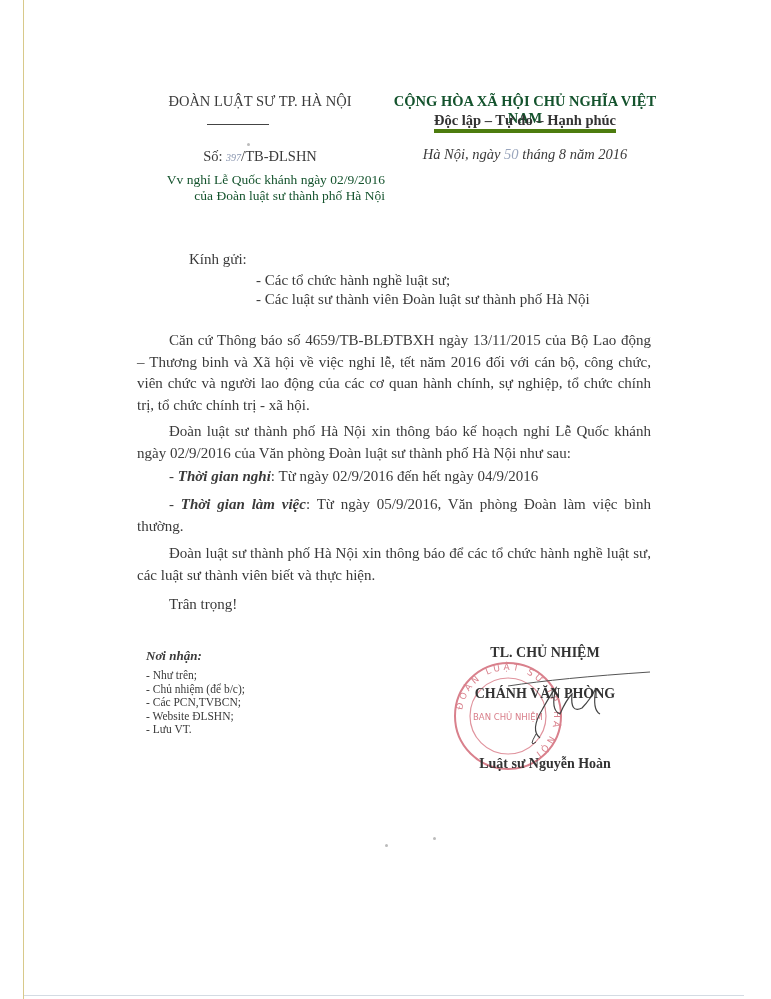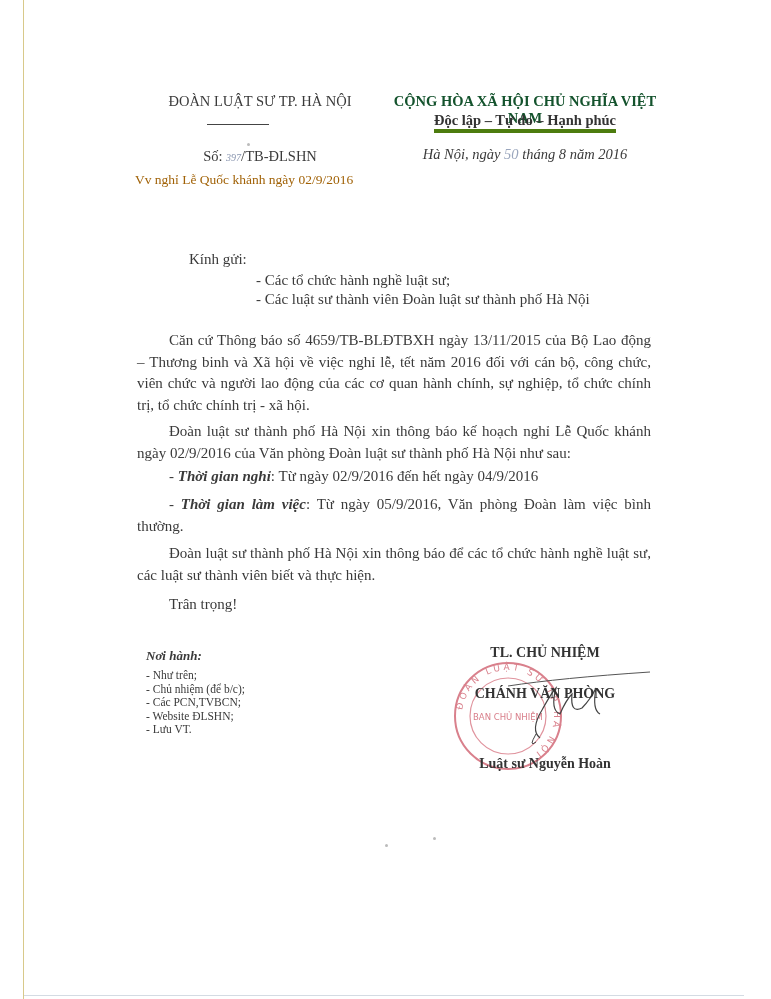--- a/index.html
+++ b/index.html
@@ -43,21 +43,21 @@
     }
     .doc-number {
       left: 140px; top: 148px; width: 240px;
       text-align: center; font-size: 14.5px; color: #3a3a3a;
     }
     .doc-number .num {
       font-style: italic; color: #8a96b0; font-size: 10px;
     }
     .subject {
       left: 135px; top: 172px; width: 250px;
-      text-align: left; font-size: 13.5px; line-height: 16px; color: #a16207;
+      text-align: right; font-size: 13.5px; line-height: 16px; color: #14532d;
     }
 
     
     .nation {
       left: 375px; top: 93px; width: 300px;
       text-align: center; font-size: 14.5px; font-weight: bold; color: #14532d;
     }
     .motto {
       left: 375px; top: 112px; width: 300px;
       text-align: center; font-size: 14.5px; font-weight: bold; color: #333;
@@ -128,20 +128,21 @@
 <div class="page-edge-bottom"></div>
 
 <div class="abs org-name">ĐOÀN LUẬT SƯ TP. HÀ NỘI</div>
 <div class="abs org-rule"></div>
 <div class="abs speck" style="left:247px; top:143px;"></div>
 <div class="abs doc-number">
   <span>Số: </span><span class="num">397</span><span>/TB-ĐLSHN</span>
 </div>
 <div class="abs subject">
   <div>Vv nghỉ Lễ Quốc khánh ngày 02/9/2016</div>
+  <div>của Đoàn luật sư thành phố Hà Nội</div>
 </div>
 
 <div class="abs nation">CỘNG HÒA XÃ HỘI CHỦ NGHĨA VIỆT NAM</div>
 <div class="abs motto"><span>Độc lập – Tự do – Hạnh phúc</span></div>
 <div class="abs date-line">
   <span>Hà Nội, ngày </span><span class="day">50</span><span> tháng 8 năm 2016</span>
 </div>
 
 <div class="abs greeting">Kính gửi:</div>
 <div class="abs recipient r1">- Các tổ chức hành nghề luật sư;</div>
@@ -159,21 +160,21 @@
 <div class="abs body-block p4">
   <p class="para"><span>- </span><span class="bi">Thời gian làm việc</span><span>: Từ ngày 05/9/2016, Văn phòng Đoàn làm việc bình thường.</span></p>
 </div>
 <div class="abs body-block p5">
   <p class="para">Đoàn luật sư thành phố Hà Nội xin thông báo để các tổ chức hành nghề luật sư, các luật sư thành viên biết và thực hiện.</p>
 </div>
 <div class="abs body-block p6">
   <p class="para">Trân trọng!</p>
 </div>
 
-<div class="abs noi-nhan-title">Nơi hành:</div>
+<div class="abs noi-nhan-title">Nơi nhận:</div>
 <ul class="abs noi-nhan-list">
   <li>- Như trên;</li>
   <li>- Chủ nhiệm (để b/c);</li>
   <li>- Các PCN,TVBCN;</li>
   <li>- Website ĐLSHN;</li>
   <li>- Lưu VT.</li>
 </ul>
 
 <svg class="abs stamp" viewBox="0 0 112 112">
   <circle cx="56" cy="56" r="53" fill="none" stroke="#d9808c" stroke-width="2"></circle>

